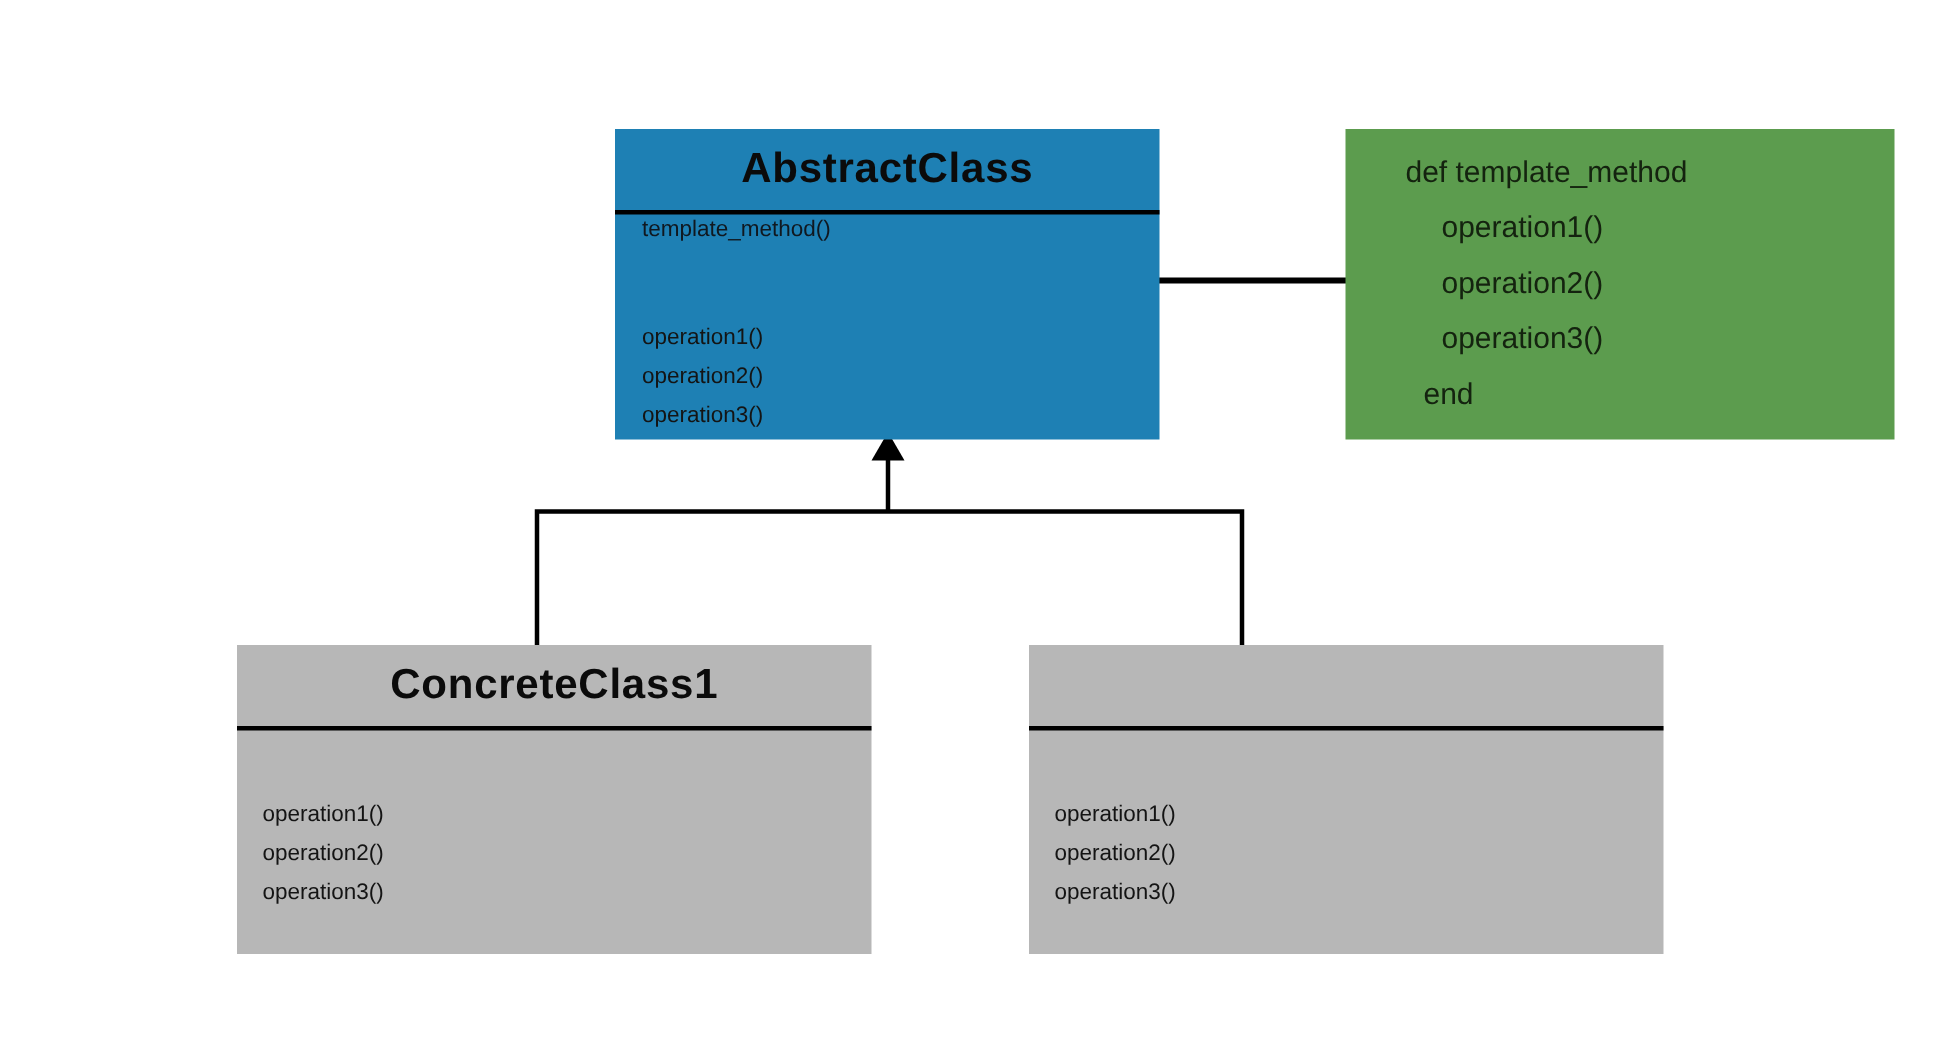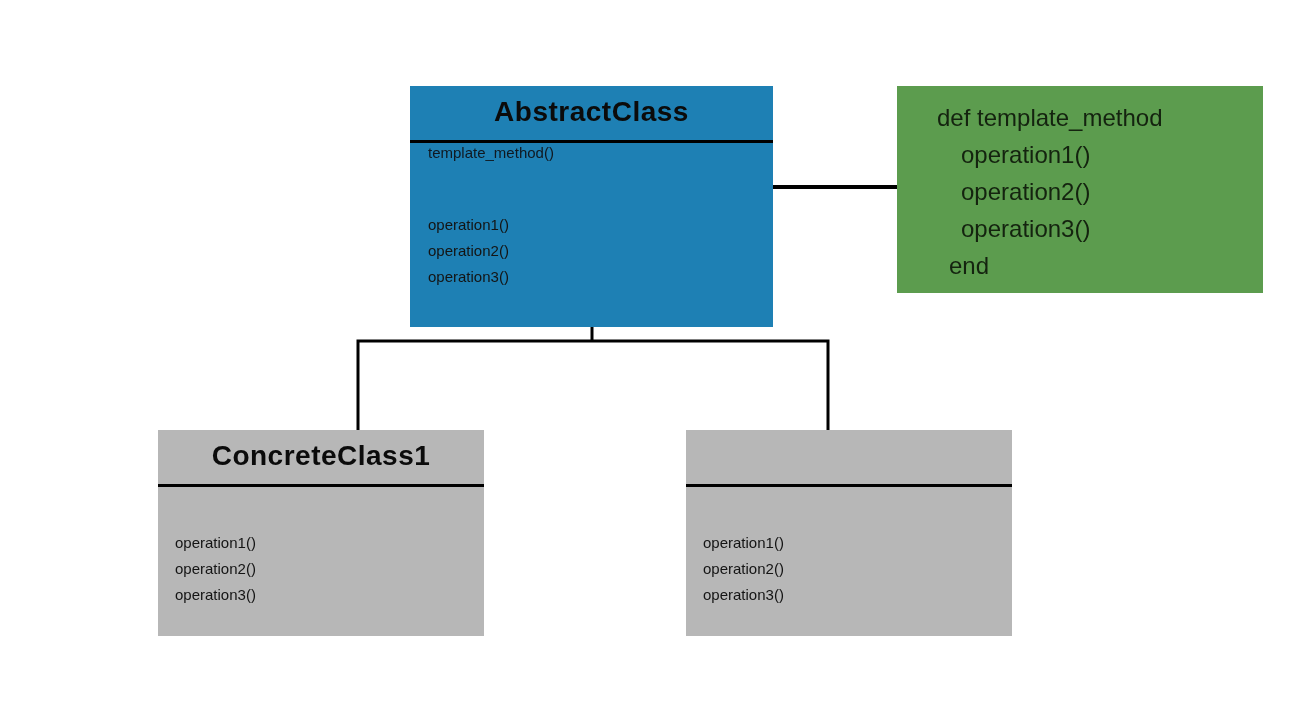--- a/index.html
+++ b/index.html
@@ -24,26 +24,26 @@
     pointer-events: none;
   }
   .class-box {
     position: absolute;
     color: #111111;
   }
   .abstract-box {
     left: 410px;
     top: 86px;
     width: 363px;
-    height: 241px;
+    height: 207px;
     background: #1E80B4;
   }
   .concrete-box {
     top: 430px;
-    width: 326px;
+    width: 423px;
     height: 206px;
     background: #B7B7B7;
   }
   .concrete-1 { left: 158px; }
   .concrete-2 { left: 686px; }
   .class-title {
     position: absolute;
     left: 0;
     right: 0;
     top: 10px;
@@ -88,21 +88,21 @@
     left: 897px;
     top: 86px;
     width: 366px;
     height: 207px;
     background: #5C9C4E;
     color: #14230f;
   }
   .code-line {
     position: absolute;
     left: 40px;
-    font-size: 24px;
+    font-size: 20px;
     white-space: pre;
   }
   .code-line.indented { left: 64px; }
   .code-l0 { top: 18px; }
   .code-l1 { top: 55px; }
   .code-l2 { top: 92px; }
   .code-l3 { top: 129px; }
   .code-l4 { top: 166px; margin-left: 12px; }
 </style>
 </head>

